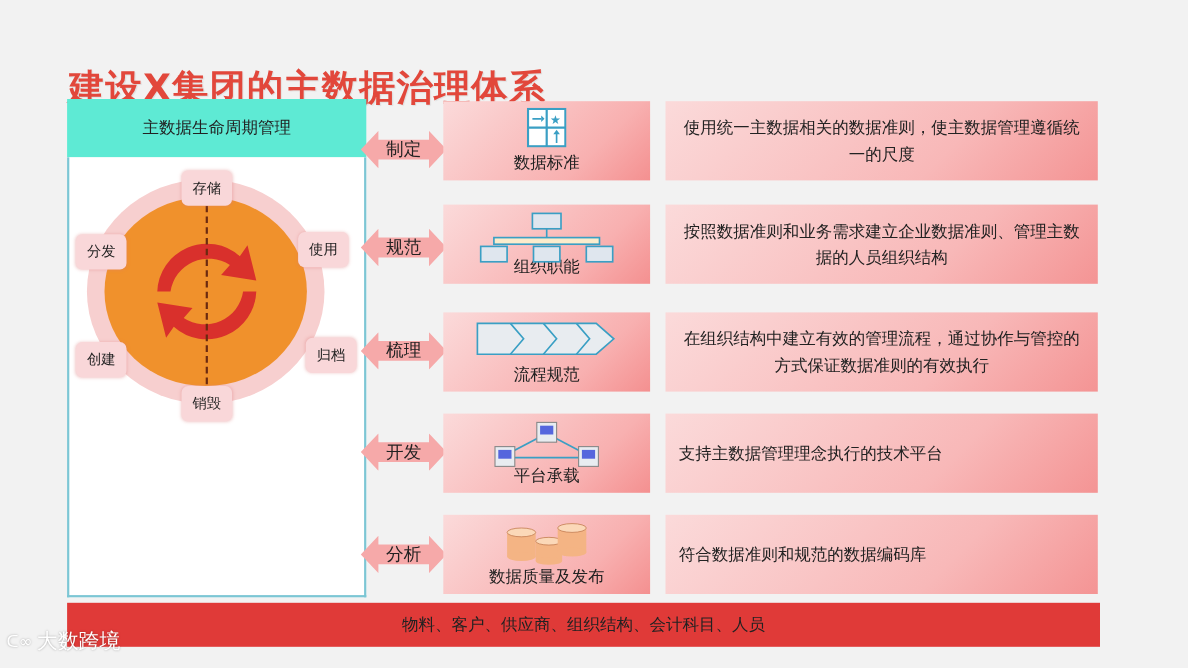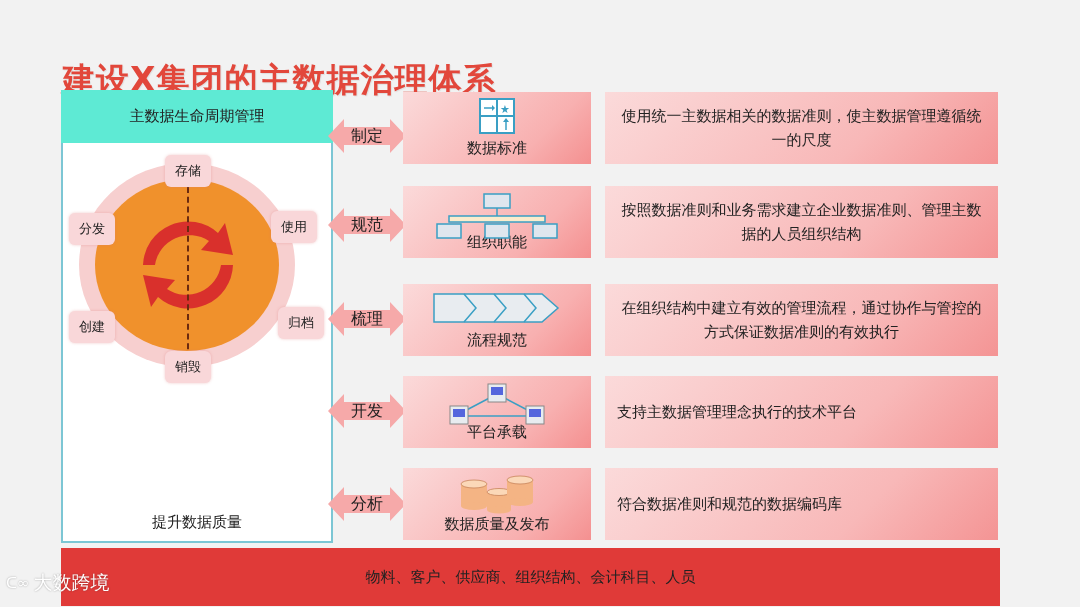--- a/index.html
+++ b/index.html
@@ -92,21 +92,21 @@
   }
   .mid-icon { position: absolute; top: 6px; left: 50%; transform: translateX(-50%); }
   
   .right-box {
     position: absolute; left: 605px; width: 393px; height: 72px;
     background: linear-gradient(135deg, #fbdada 0%, #f8b8b8 65%, #f49494 100%);
     display: flex; align-items: center; padding: 0 12px;
     font-size: 15px; line-height: 24px; text-align: center;
   }
   .bottom-bar {
-    position: absolute; left: 61px; top: 548px; width: 939px; height: 58px;
+    position: absolute; left: 61px; top: 548px; width: 939px; height: 40px;
     background: #e03a38; color: #222;
     display: flex; align-items: center; justify-content: center; font-size: 15px;
   }
   .watermark {
     position: absolute; left: 6px; top: 570px; color: #fff; font-size: 19px;
     text-shadow: 0 0 2px rgba(0,0,0,0.35); display: flex; align-items: center; gap: 4px;
   }
 </style>
 </head>
 <body>
@@ -123,21 +123,20 @@
       <path d="M110 60 A45 45 0 0 1 35 92 L28 102 L20 70 L52 75 L44 84 A35 35 0 0 0 98 60 Z" fill="#d9302c"></path>
     </svg>
     <div class="dash-line"></div>
     <div class="node" style="left:92px;top:0px">存储</div>
     <div class="node" style="left:198px;top:56px">使用</div>
     <div class="node" style="left:205px;top:152px">归档</div>
     <div class="node" style="left:92px;top:196px">销毁</div>
     <div class="node" style="left:-4px;top:156px">创建</div>
     <div class="node" style="left:-4px;top:58px">分发</div>
   </div>
-  <div class="left-footer">提升数据质量</div>
 </div>
 
 <div class="arrow" style="top:119px">
   <svg width="78" height="34">
       <polygon points="0,17 16,0 16,8 62,8 62,0 78,17 62,34 62,26 16,26 16,34" fill="#f6a9a9"></polygon>
     </svg>
   <span>制定</span>
 </div>
 <div class="mid-box" style="top:92px">
   <svg class="mid-icon" width="36" height="36">

